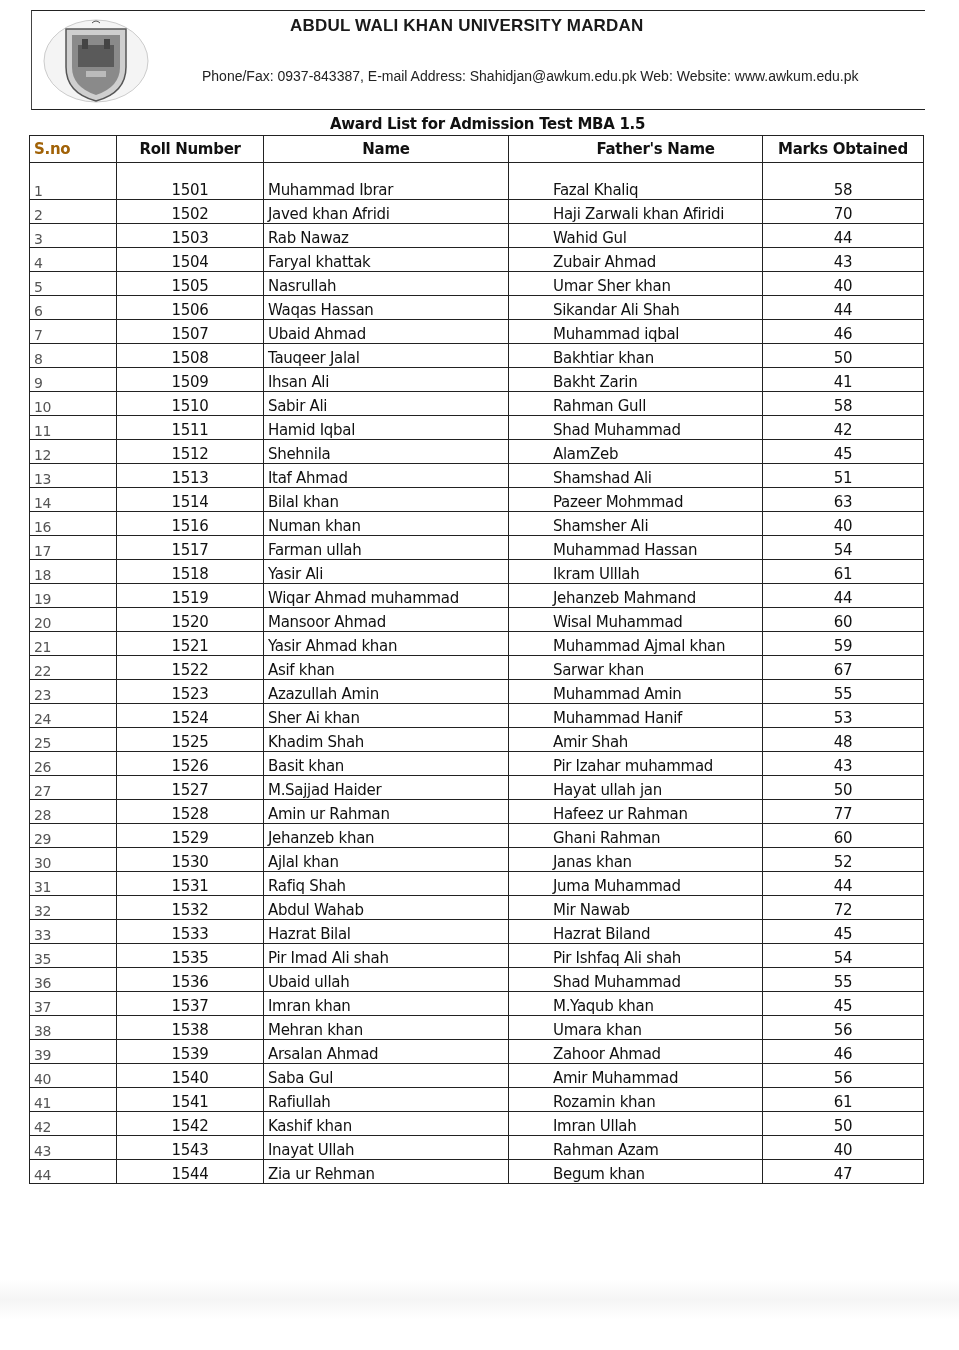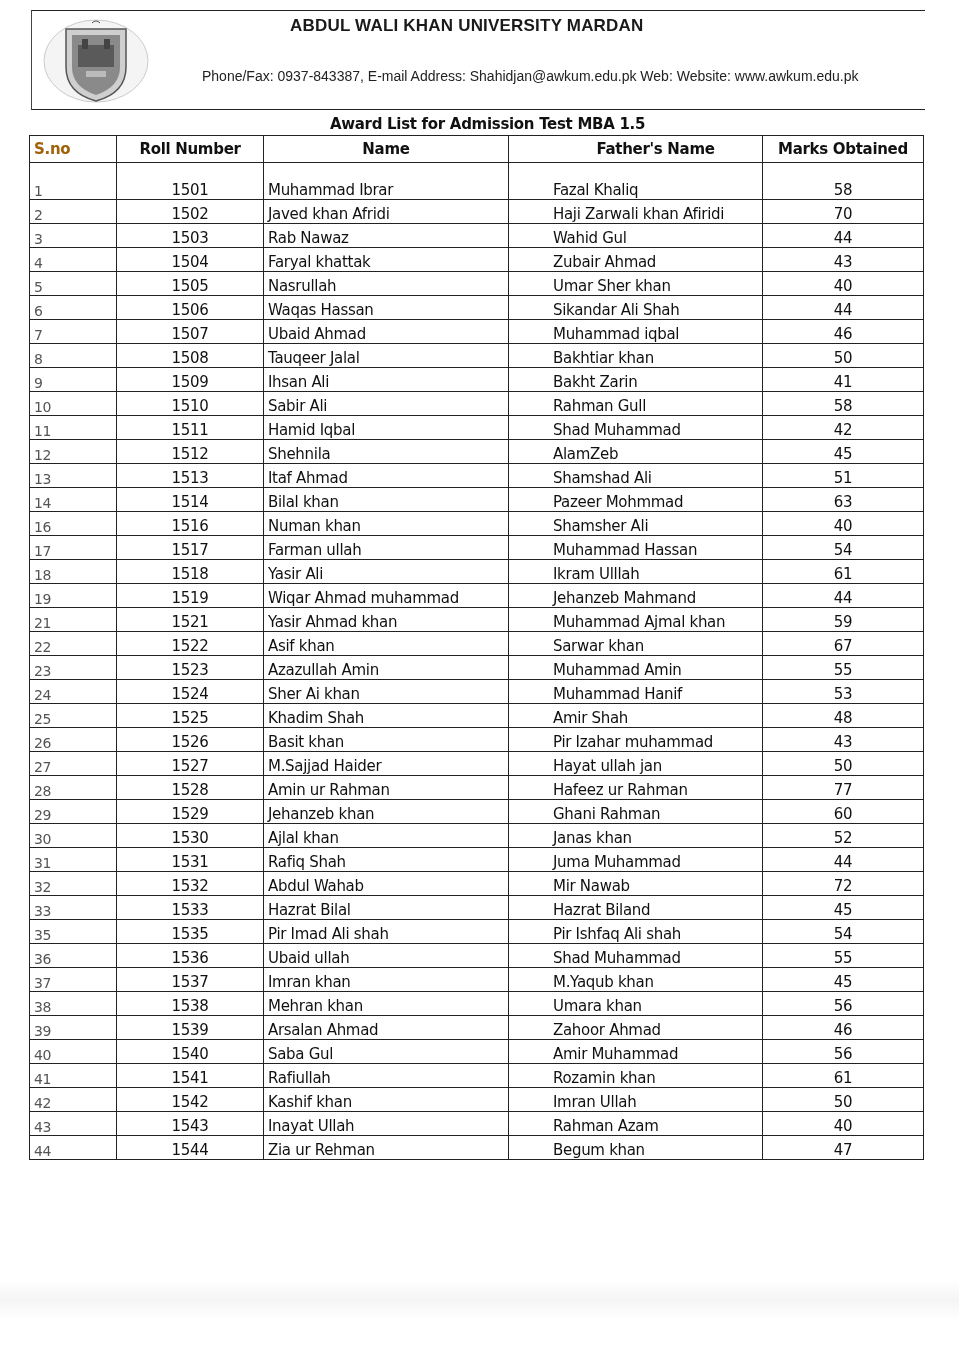--- a/index.html
+++ b/index.html
@@ -176,20 +176,27 @@
         <td class="marks">61</td>
       </tr>
       <tr>
         <td class="sno">19</td>
         <td class="roll">1519</td>
         <td class="name">Wiqar Ahmad muhammad</td>
         <td class="father">Jehanzeb Mahmand</td>
         <td class="marks">44</td>
       </tr>
       <tr>
+        <td class="sno">20</td>
+        <td class="roll">1520</td>
+        <td class="name">Mansoor Ahmad</td>
+        <td class="father">Wisal Muhammad</td>
+        <td class="marks">60</td>
+      </tr>
+      <tr>
         <td class="sno">21</td>
         <td class="roll">1521</td>
         <td class="name">Yasir Ahmad khan</td>
         <td class="father">Muhammad Ajmal khan</td>
         <td class="marks">59</td>
       </tr>
       <tr>
         <td class="sno">22</td>
         <td class="roll">1522</td>
         <td class="name">Asif khan</td>

